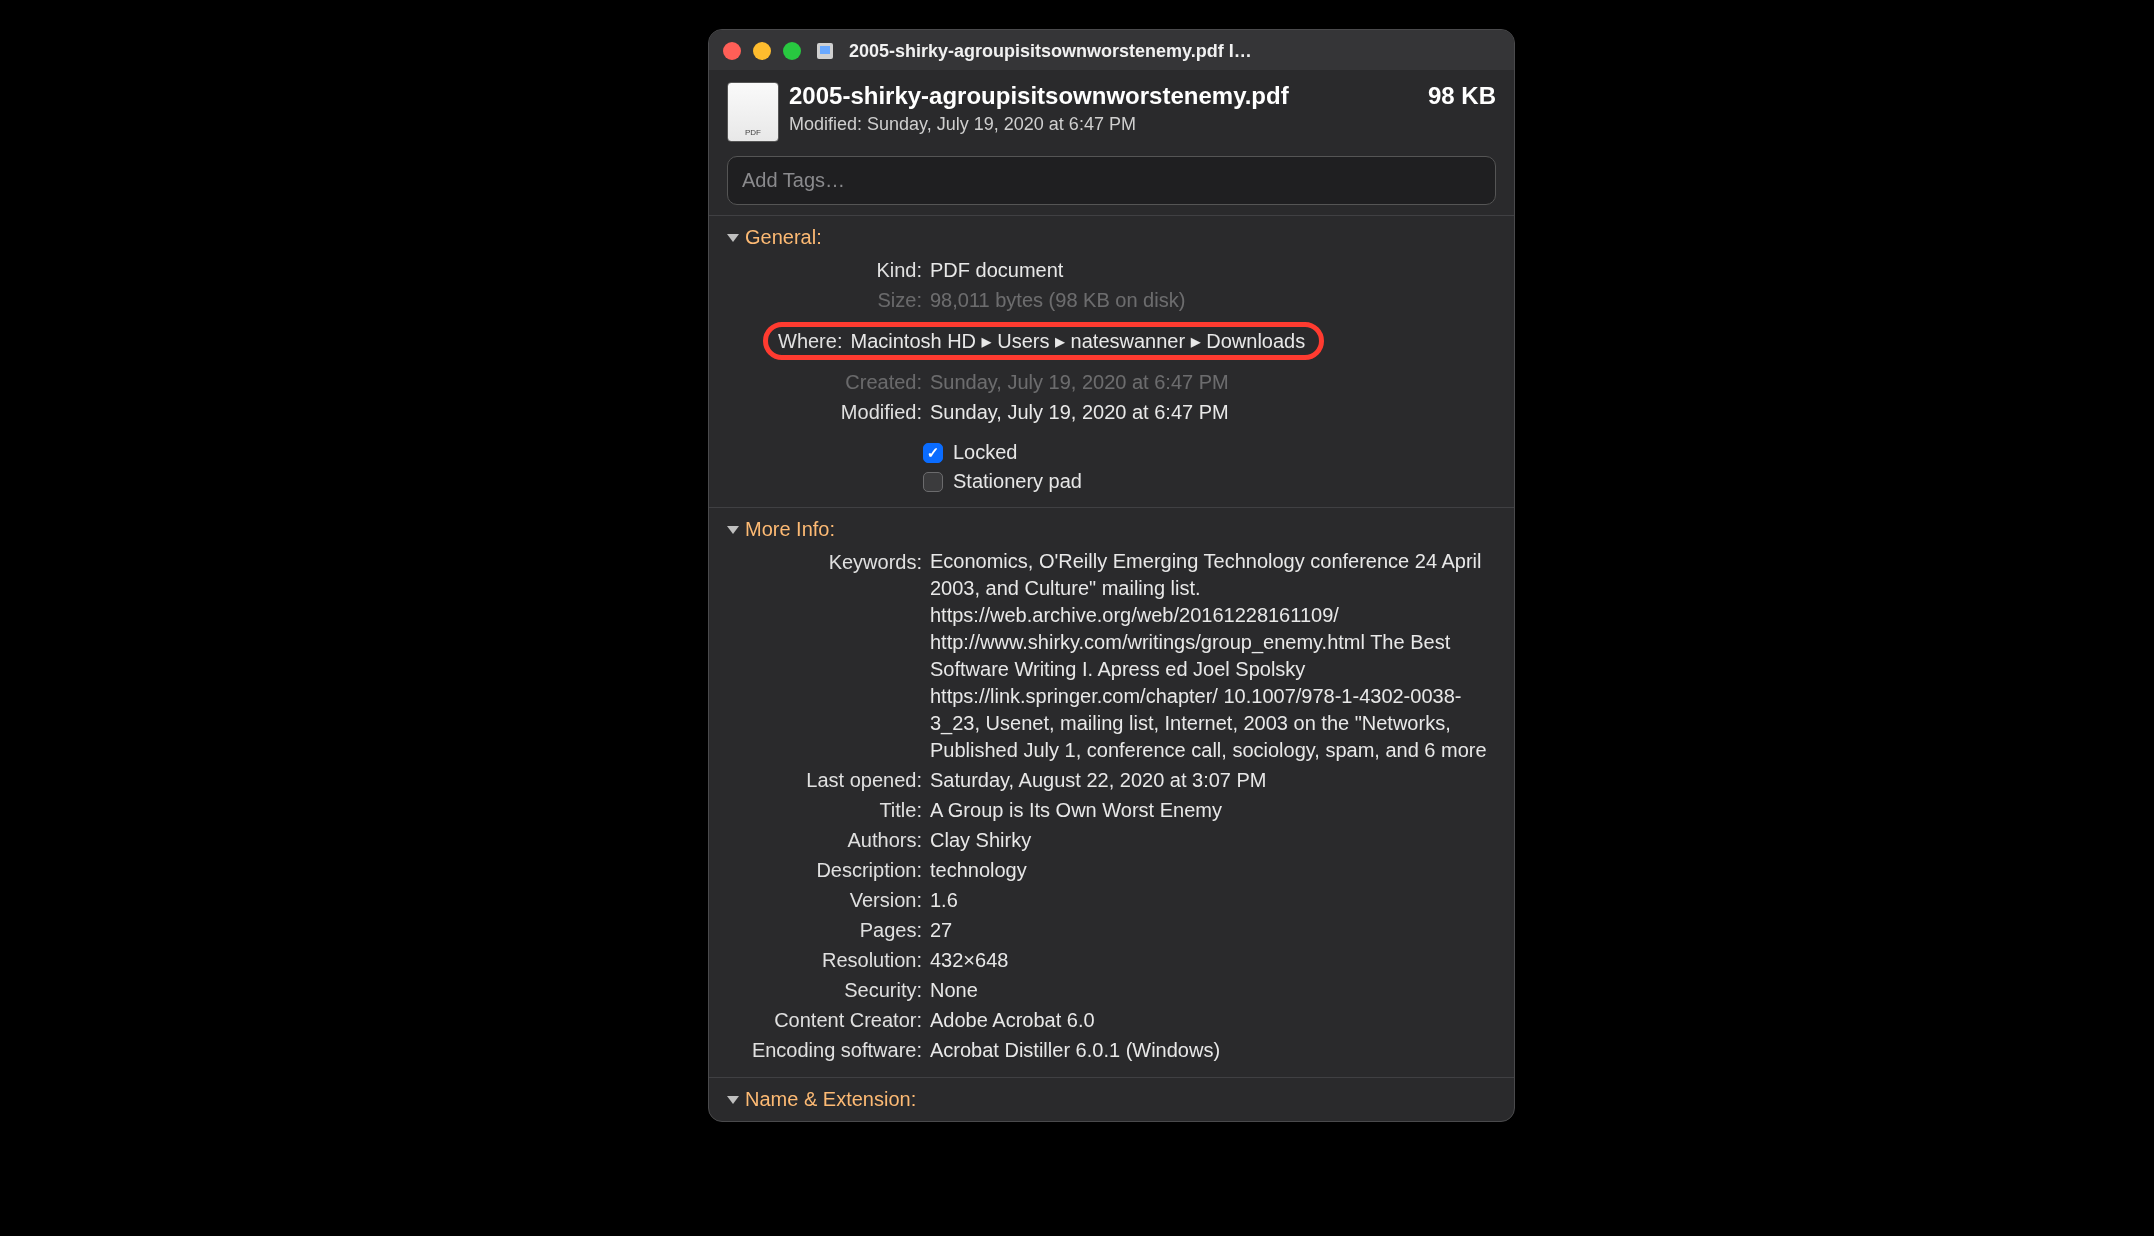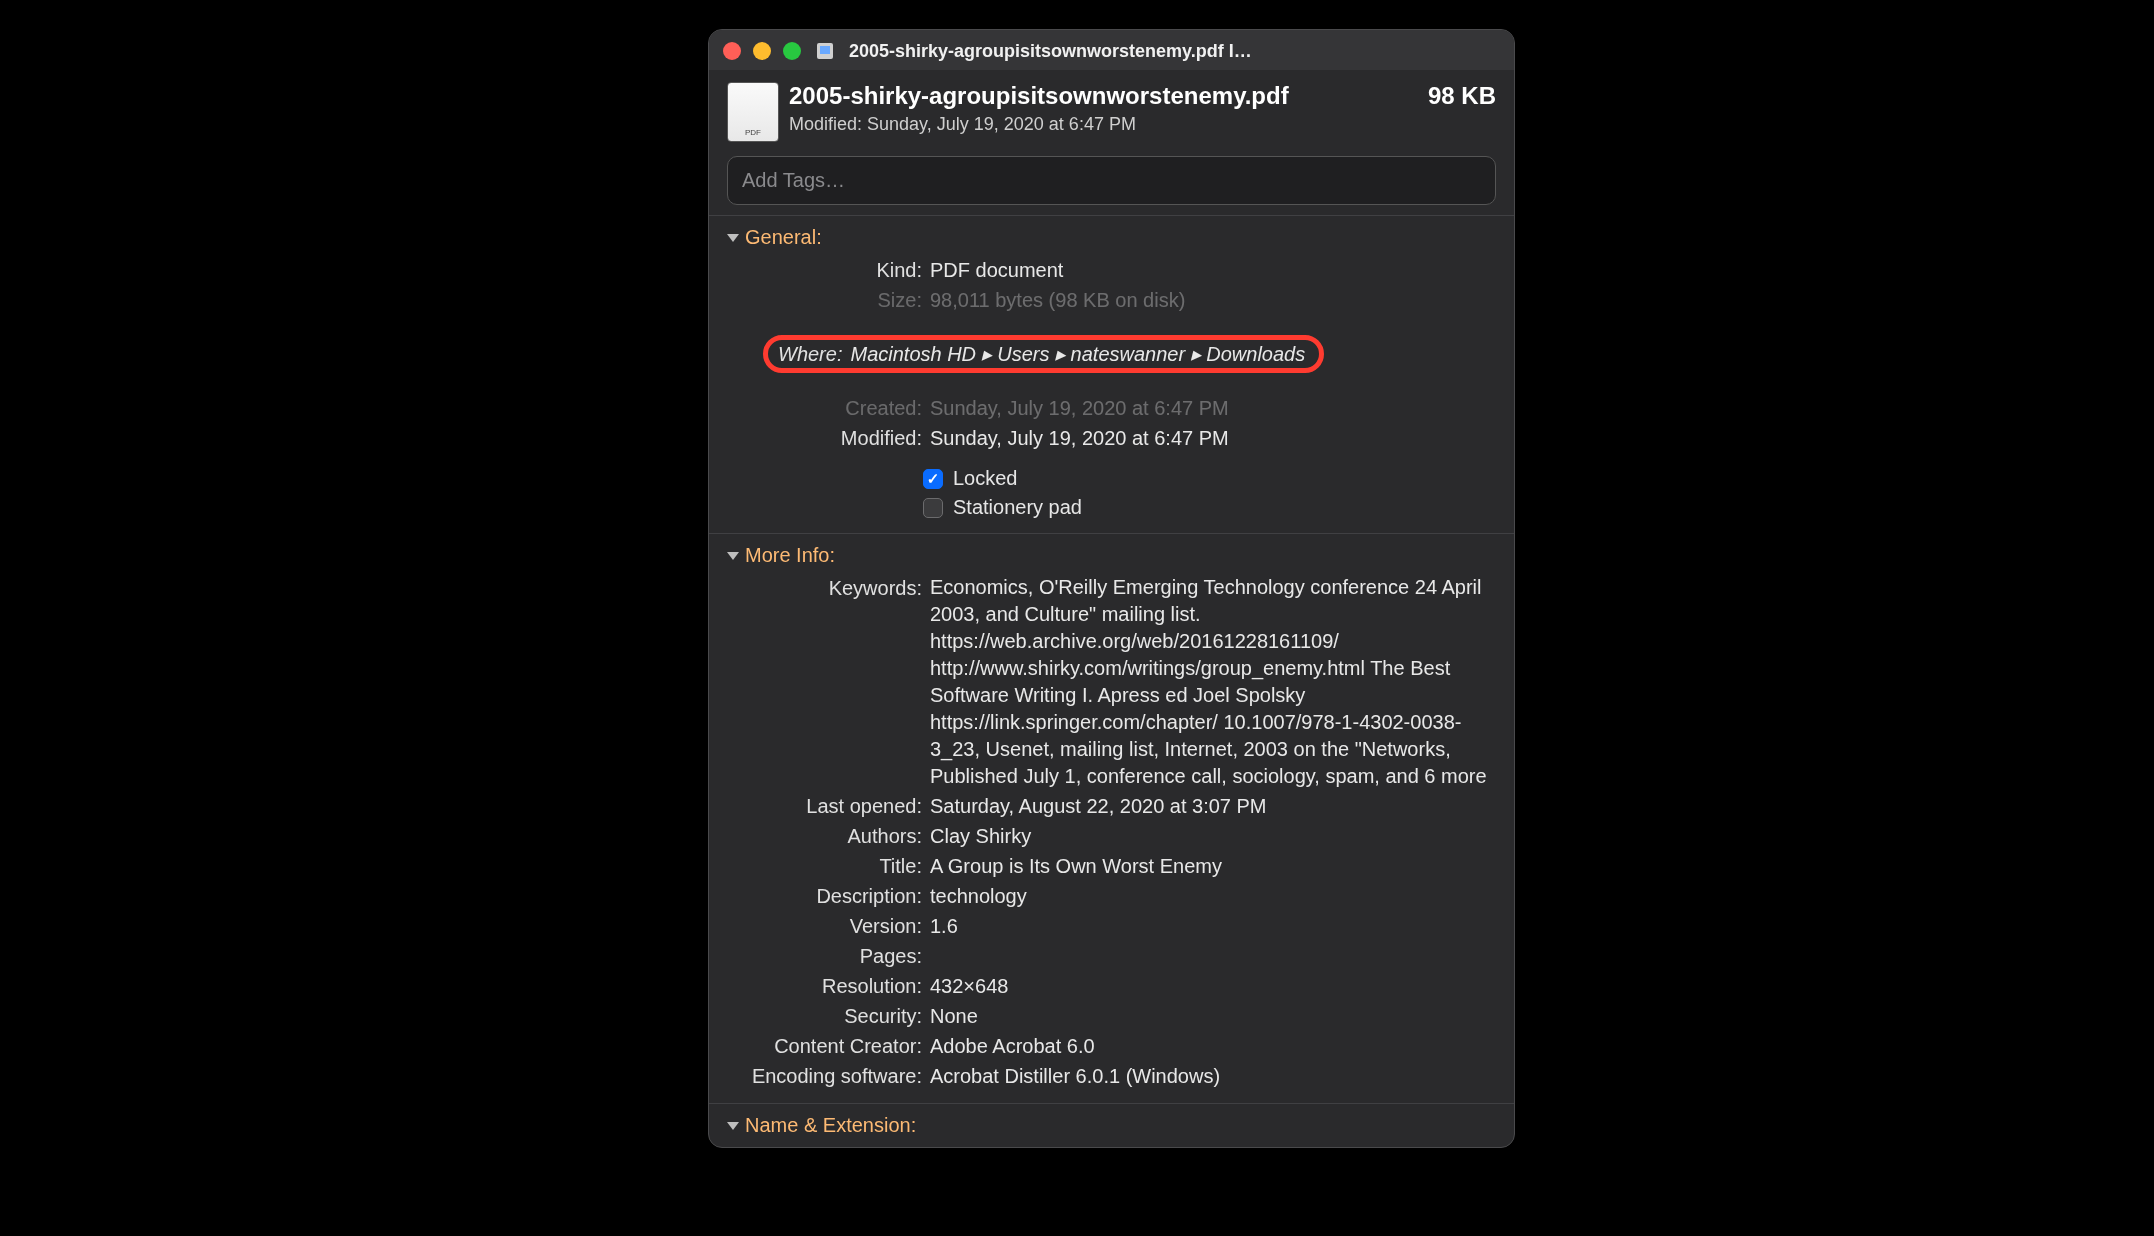--- a/index.html
+++ b/index.html
@@ -117,23 +117,22 @@
     width: 196px;
     text-align: right;
     color:#e0e0e0;
     padding-right: 8px;
     flex-shrink:0;
   }
   .kv .v { color:#e8e8e8; flex:1; word-wrap:break-word; }
 
   .where-row {
     display:flex; align-items:center;
-    margin: 20px 12px;
+    margin: 7px 12px;
     background: rgba(255,59,48,0);
-    font-style: italic;
   }
   .where-pill {
     display:flex; align-items:center;
     border: 5px solid #ff3b30;
     border-radius: 30px;
     padding: 2px 14px 2px 10px;
     margin-left: 42px;
   }
   .where-pill .k { color:#e0e0e0; padding-right:8px; font-size:20px; }
   .where-pill .v { color:#e8e8e8; font-size:20px; }
@@ -238,37 +237,38 @@
 
     <div class="kv keywords">
       <div class="k">Keywords:</div>
       <div class="v">Economics, O'Reilly Emerging Technology conference 24 April 2003, and Culture" mailing list. https://web.archive.org/web/20161228161109/ http://www.shirky.com/writings/group_enemy.html The Best Software Writing I. Apress ed Joel Spolsky https://link.springer.com/chapter/ 10.1007/978-1-4302-0038-3_23, Usenet, mailing list, Internet, 2003 on the "Networks, Published July 1, conference call, sociology, spam, and 6 more</div>
     </div>
     <div class="kv">
       <div class="k">Last opened:</div>
       <div class="v">Saturday, August 22, 2020 at 3:07 PM</div>
     </div>
     <div class="kv">
+      <div class="k">Title:</div>
+      <div class="v">A Group is Its Own Worst Enemy</div>
+    </div>
+    <div class="kv">
       <div class="k">Authors:</div>
       <div class="v">Clay Shirky</div>
     </div>
     <div class="kv">
-      <div class="k">Title:</div>
-      <div class="v">A Group is Its Own Worst Enemy</div>
-    </div>
-    <div class="kv">
       <div class="k">Description:</div>
       <div class="v">technology</div>
     </div>
     <div class="kv">
       <div class="k">Version:</div>
       <div class="v">1.6</div>
     </div>
     <div class="kv">
       <div class="k">Pages:</div>
+      <div class="v">27</div>
     </div>
     <div class="kv">
       <div class="k">Resolution:</div>
       <div class="v">432×648</div>
     </div>
     <div class="kv">
       <div class="k">Security:</div>
       <div class="v">None</div>
     </div>
     <div class="kv">

